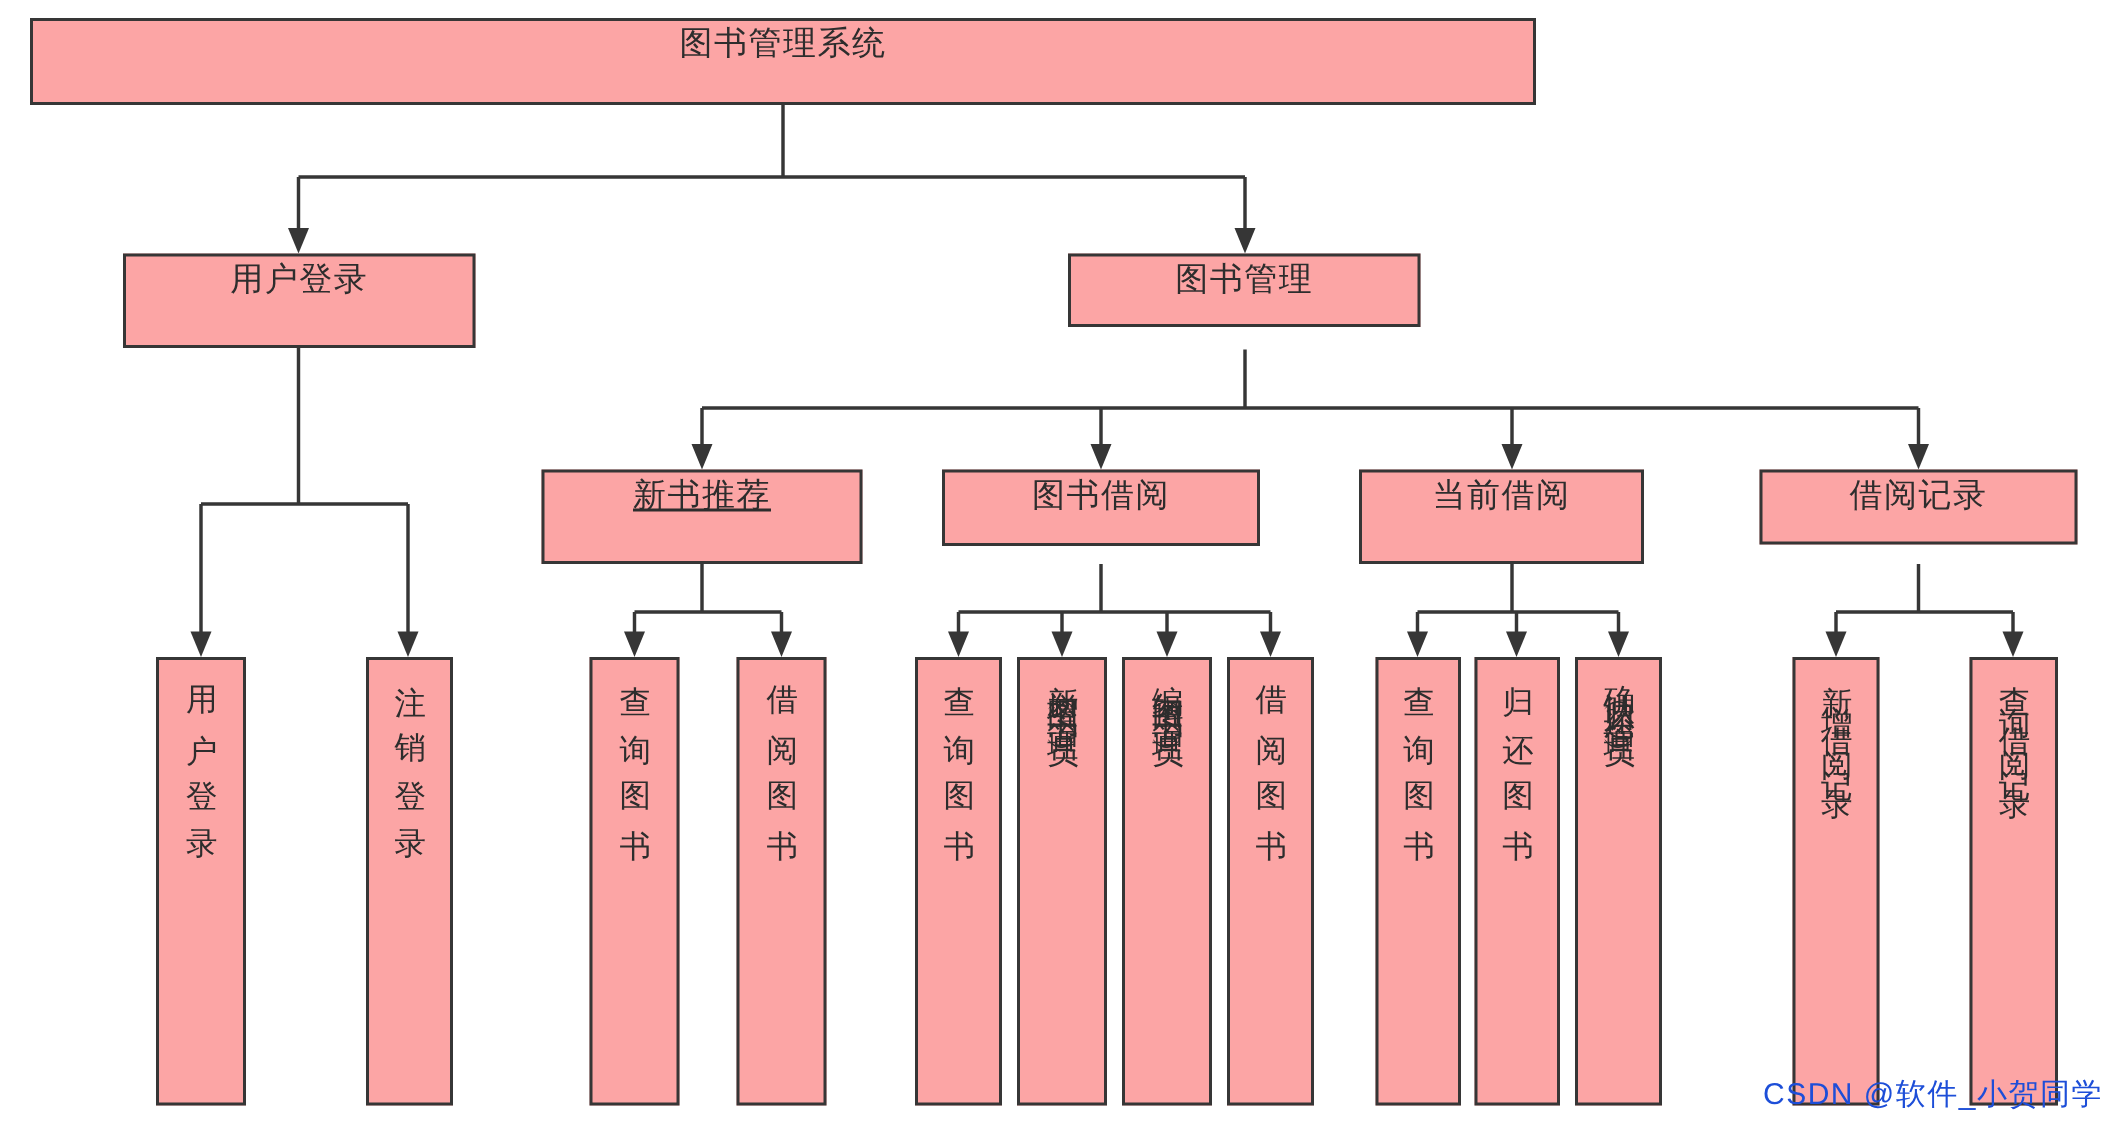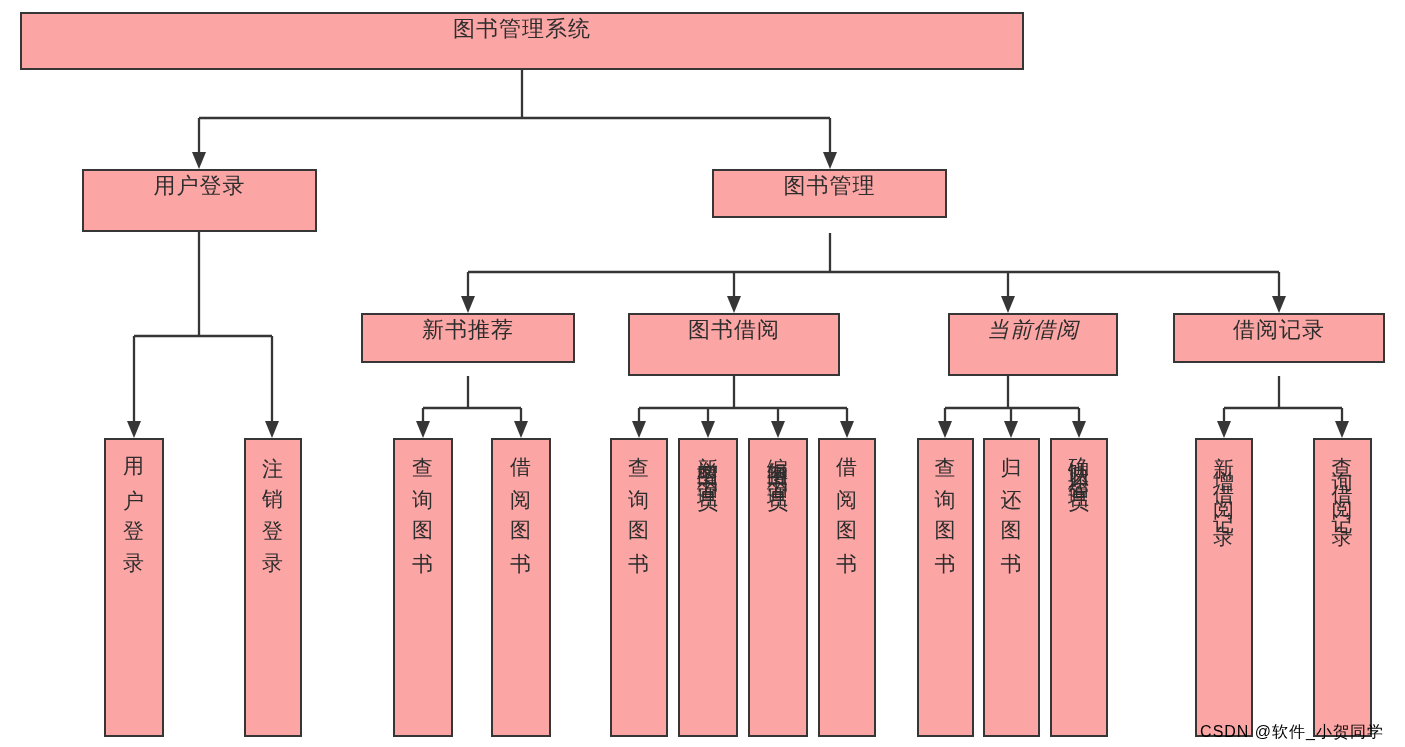--- a/index.html
+++ b/index.html
@@ -26,42 +26,42 @@
     writing-mode:vertical-rl;
     text-orientation:mixed;
     font-size:21px;
     line-height:1;
     white-space:nowrap;
   }
   
   .p-root{left:20px;top:12px;width:1004px;height:58px;}
   .p-l2-0{left:82px;top:169px;width:235px;height:63px;}
   .p-l2-1{left:712px;top:169px;width:235px;height:49px;}
-  .p-l3-0{left:361px;top:313px;width:214px;height:50px;}
-  .p-l3-1{left:628px;top:313px;width:212px;height:63px;}
-  .p-l3-2{left:948px;top:313px;width:170px;height:63px;font-style:italic;}
+  .p-l3-0{left:361px;top:313px;width:214px;height:63px;text-decoration:underline;}
+  .p-l3-1{left:628px;top:313px;width:212px;height:51px;}
+  .p-l3-2{left:906px;top:313px;width:190px;height:63px;}
   .p-l3-3{left:1173px;top:313px;width:212px;height:50px;}
   .p-a0{left:104px;top:438px;width:60px;height:299px;}
   .p-a1{left:244px;top:438px;width:58px;height:299px;}
   .p-b0{left:393px;top:438px;width:60px;height:299px;}
   .p-b1{left:491px;top:438px;width:60px;height:299px;}
   .p-c0{left:610px;top:438px;width:58px;height:299px;}
   .p-c1{left:678px;top:438px;width:60px;height:299px;}
   .p-c2{left:748px;top:438px;width:60px;height:299px;}
   .p-c3{left:818px;top:438px;width:58px;height:299px;}
   .p-d0{left:917px;top:438px;width:57px;height:299px;}
   .p-d1{left:983px;top:438px;width:57px;height:299px;}
   .p-d2{left:1050px;top:438px;width:58px;height:299px;}
   .p-e0{left:1195px;top:438px;width:58px;height:299px;}
   .p-e1{left:1313px;top:438px;width:59px;height:299px;}
   .watermark{
     position:absolute;
-    right:21px;bottom:4px;
-    font-size:16px;
-    color:#000000;
+    right:3px;bottom:4px;
+    font-size:20px;
+    color:#1d4ed8;
     letter-spacing:1px;
     z-index:2;
   }
 </style>
 </head>
 <body>
 
 <div class="stage">
 
   <svg class="wires" width="1405" height="747" viewBox="0 0 1405 747">

